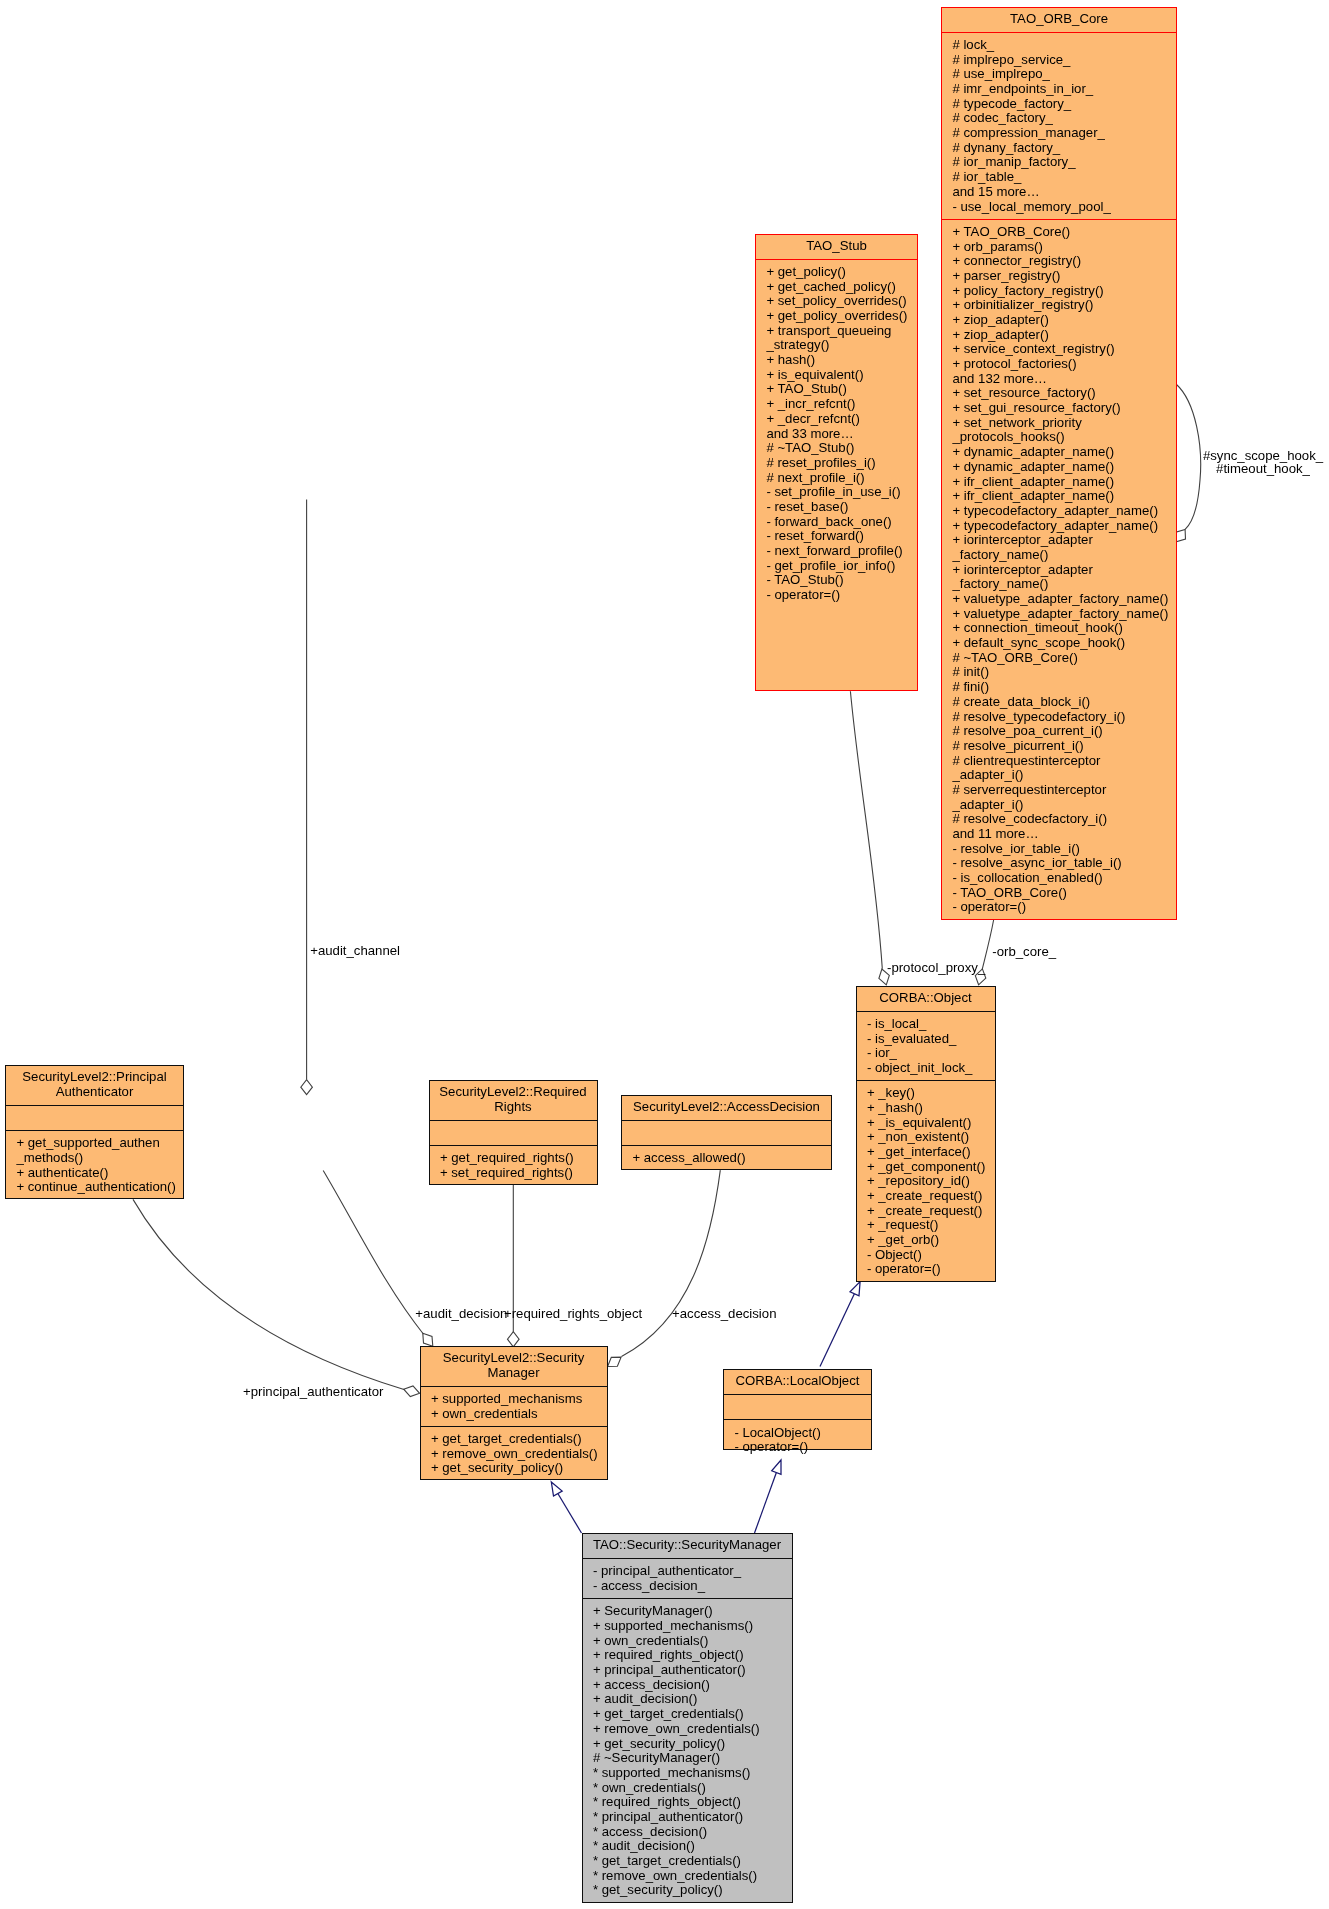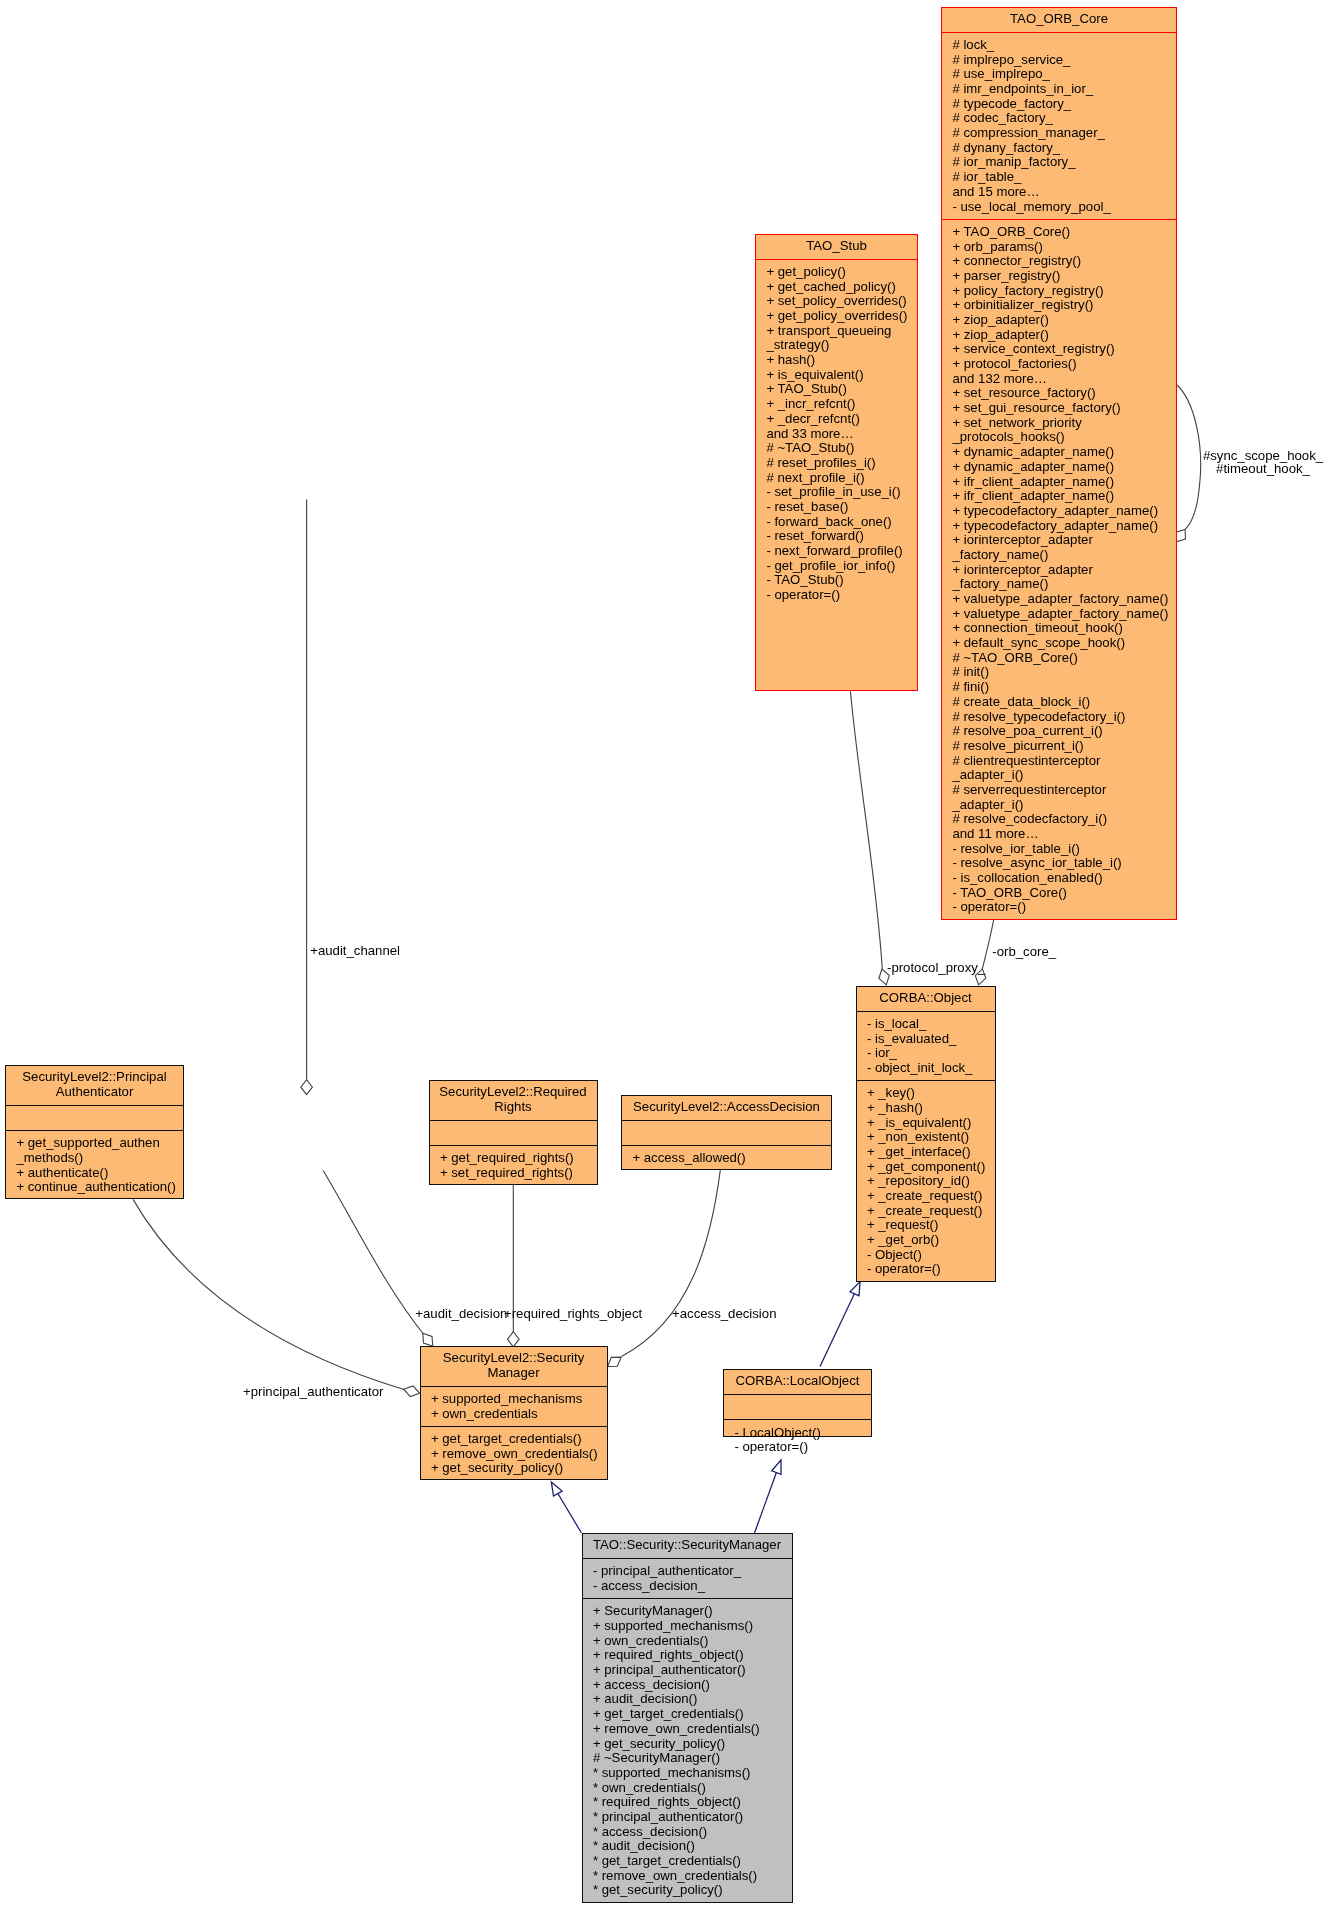--- a/index.html
+++ b/index.html
@@ -222,21 +222,21 @@
       <div class="sect at" style="height:39.9px">
         <div class="r">+ supported_mechanisms</div>
         <div class="r">+ own_credentials</div>
       </div>
       <div class="sect op" style="height:54.6px">
         <div class="r">+ get_target_credentials()</div>
         <div class="r">+ remove_own_credentials()</div>
         <div class="r">+ get_security_policy()</div>
       </div>
     </div>
-<div class="node" style="left:723px;top:1369px;width:149px;height:68px">
+<div class="node" style="left:723px;top:1369px;width:149px;height:81px">
       <div class="sect ttl" style="height:25.2px">
         <div class="r">CORBA::LocalObject</div>
       </div>
       <div class="sect at" style="height:25.2px"></div>
       <div class="sect op" style="height:39.9px">
         <div class="r">- LocalObject()</div>
         <div class="r">- operator=()</div>
       </div>
     </div>
 <div class="node focus" style="left:581.5px;top:1533px;width:211px;height:369.6px">

